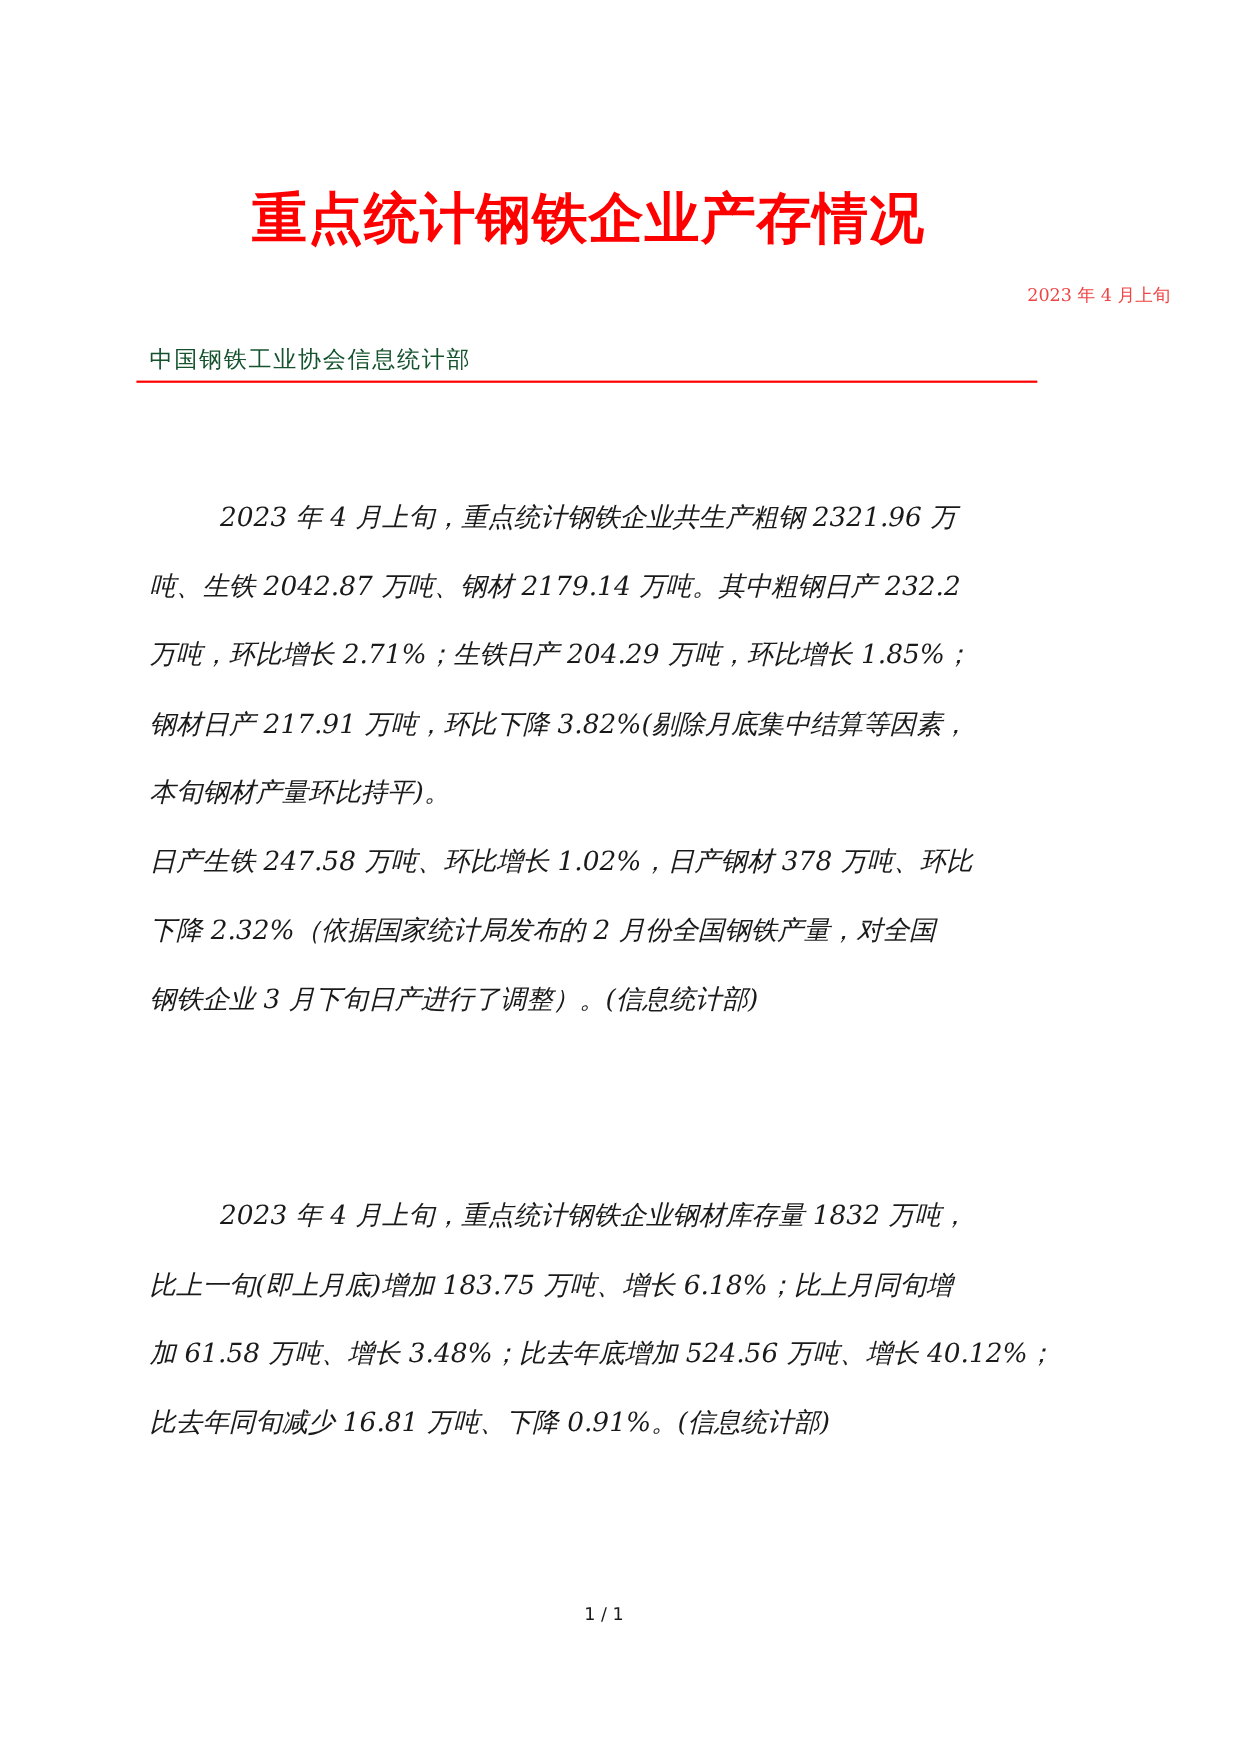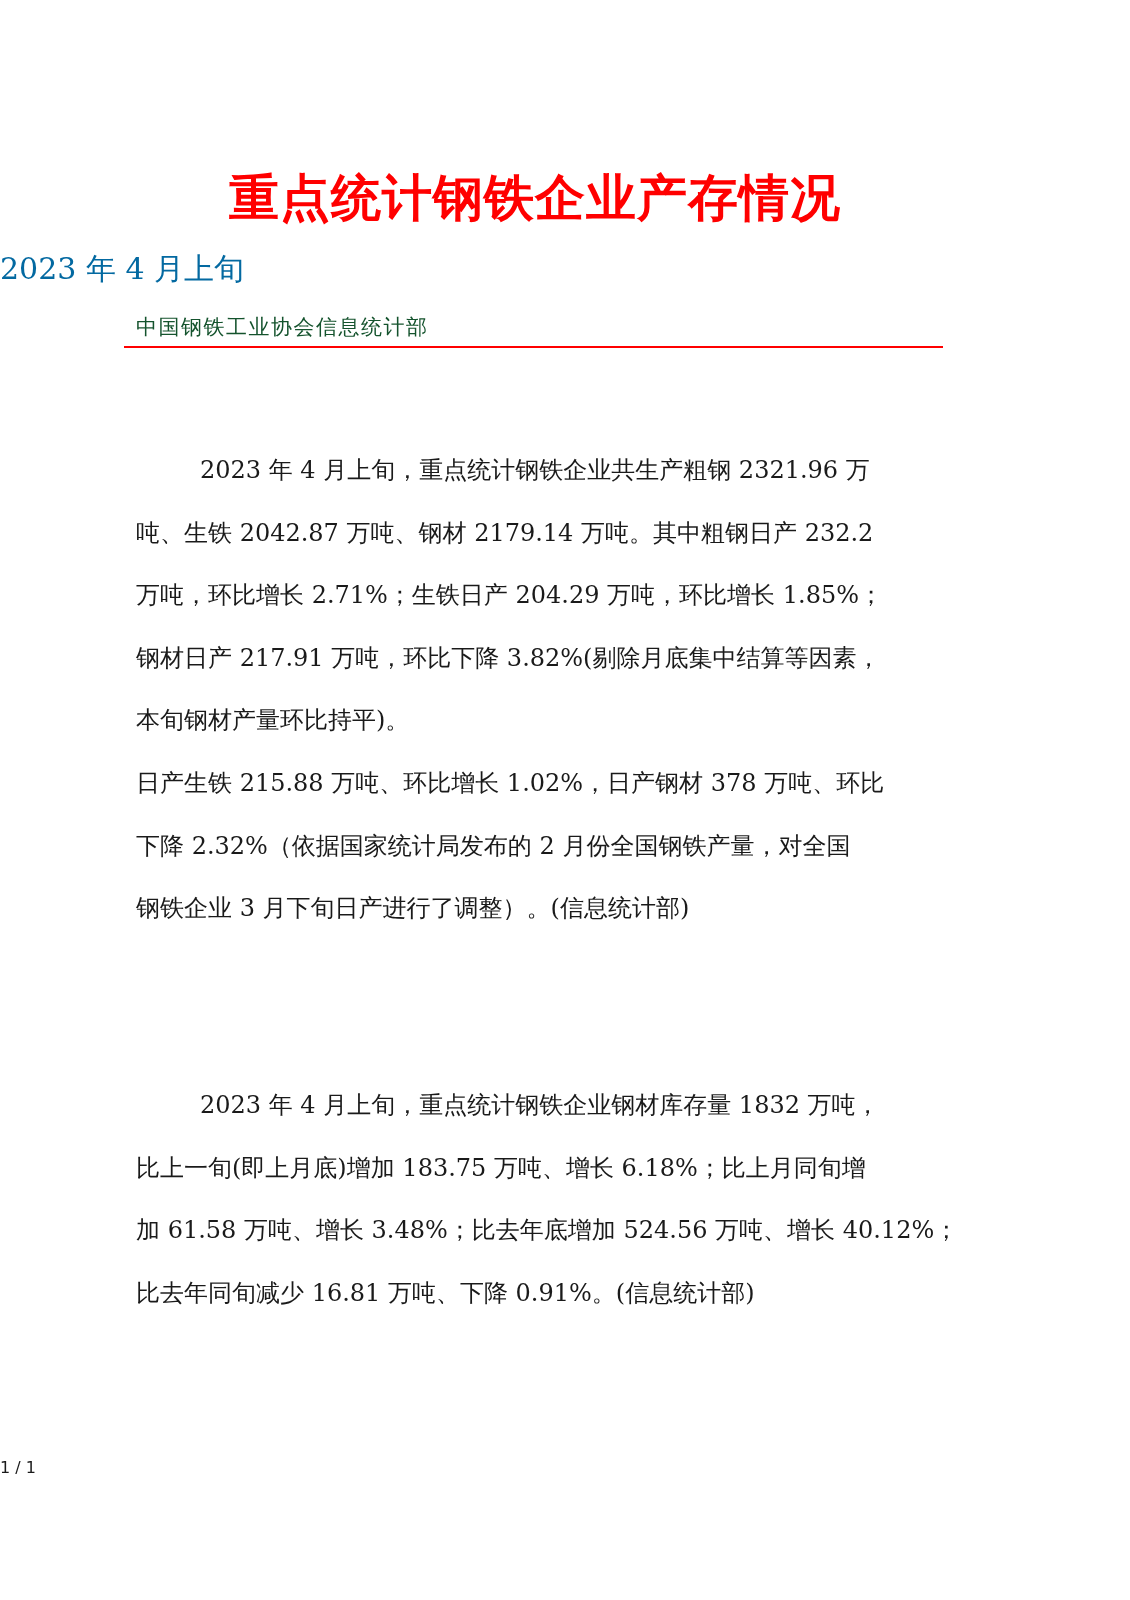--- a/index.html
+++ b/index.html
@@ -33,24 +33,24 @@
     font-size: 50px;
     line-height: 76px;
     color: #ff0000;
     letter-spacing: 1px;
   }
   .doc-date {
     position: absolute;
     left: 0;
     top: 254px;
     width: 1064px;
-    text-align: left;
-    font-size: 30px;
+    text-align: right;
+    font-size: 16px;
     line-height: 30px;
-    color: #0369a1;
+    color: #ef4444;
   }
   .doc-source {
     position: absolute;
     left: 136px;
     top: 313px;
     font-size: 21px;
     line-height: 28px;
     letter-spacing: 1.5px;
     color: #14532d;
   }
@@ -68,32 +68,34 @@
     width: 800px;
   }
   .line {
     display: block;
     height: 62.5px;
     line-height: 62.5px;
     font-size: 24px;
     white-space: nowrap;
     overflow: visible;
     color: #1a1a1a;
+    font-style: italic;
   }
   .line.indent {
     padding-left: 64px;
   }
   .para-1 { top: 439px; }
   .para-2 { top: 752px; }
   .para-3 { top: 1074px; }
   .page-number {
     position: absolute;
     left: 0;
     top: 1456px;
     width: 1098px;
+    text-align: center;
     font-family: "DejaVu Sans", "Liberation Sans", sans-serif;
     font-size: 16px;
     line-height: 24px;
     color: #1a1a1a;
   }
 </style>
 </head>
 <body>
 
 <div class="page">
@@ -108,21 +110,21 @@
 
   <div class="para para-1">
     <span class="line indent">2023 年 4 月上旬，重点统计钢铁企业共生产粗钢 2321.96 万</span>
     <span class="line">吨、生铁 2042.87 万吨、钢材 2179.14 万吨。其中粗钢日产 232.2</span>
     <span class="line">万吨，环比增长 2.71%；生铁日产 204.29 万吨，环比增长 1.85%；</span>
     <span class="line">钢材日产 217.91 万吨，环比下降 3.82%(剔除月底集中结算等因素，</span>
     <span class="line">本旬钢材产量环比持平)。</span>
   </div>
 
   <div class="para para-2">
-    <span class="line">日产生铁 215.88 万吨、环比增长 1.02%，日产钢材 378 万吨、环比</span>
+    <span class="line">日产生铁 247.58 万吨、环比增长 1.02%，日产钢材 378 万吨、环比</span>
     <span class="line">下降 2.32%（依据国家统计局发布的 2 月份全国钢铁产量，对全国</span>
     <span class="line">钢铁企业 3 月下旬日产进行了调整）。(信息统计部)</span>
   </div>
 
   <div class="para para-3">
     <span class="line indent">2023 年 4 月上旬，重点统计钢铁企业钢材库存量 1832 万吨，</span>
     <span class="line">比上一旬(即上月底)增加 183.75 万吨、增长 6.18%；比上月同旬增</span>
     <span class="line">加 61.58 万吨、增长 3.48%；比去年底增加 524.56 万吨、增长 40.12%；</span>
     <span class="line">比去年同旬减少 16.81 万吨、下降 0.91%。(信息统计部)</span>
   </div>

